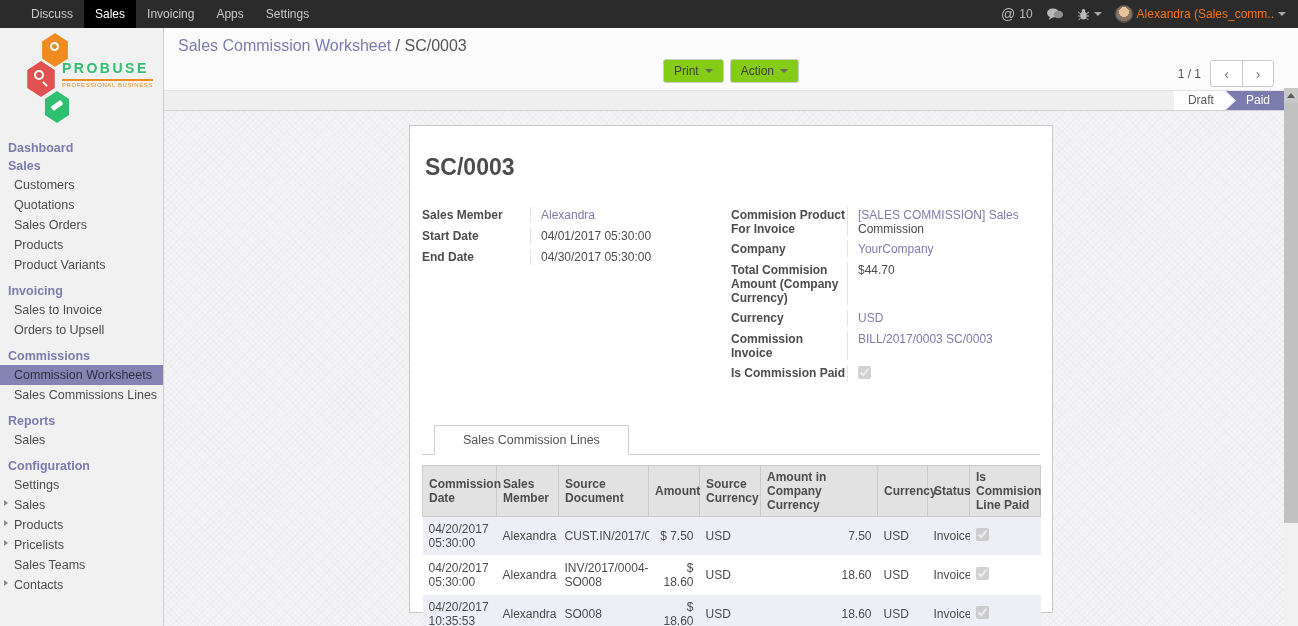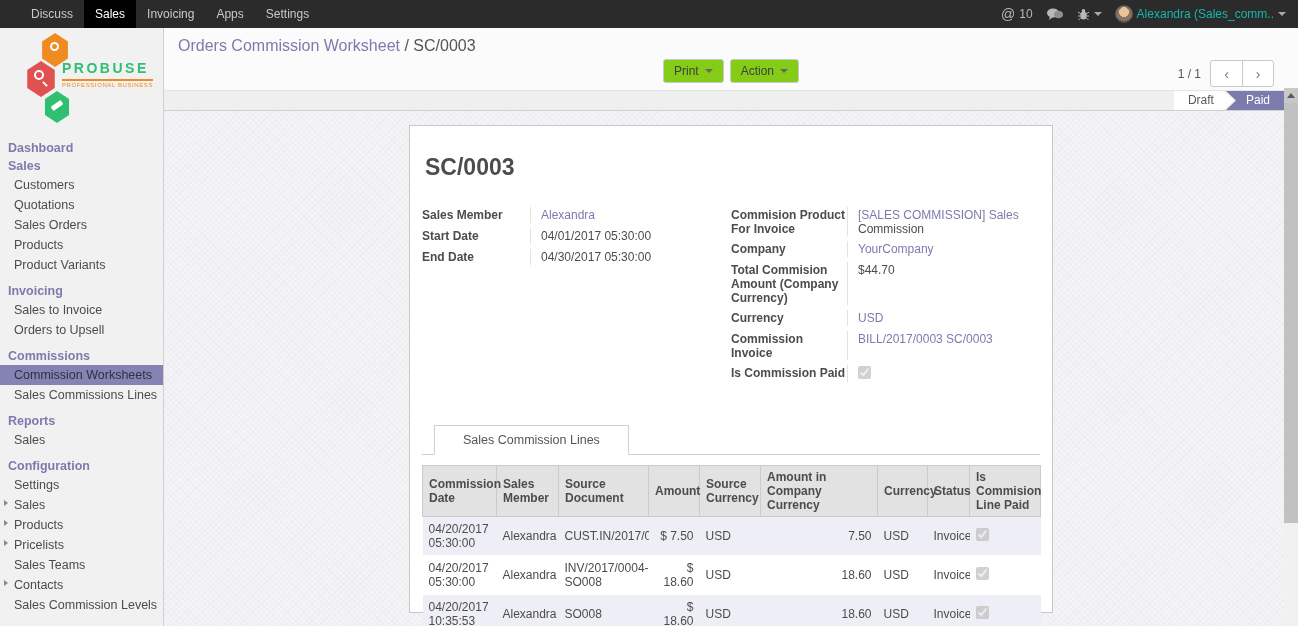--- a/index.html
+++ b/index.html
@@ -11,21 +11,21 @@
   .menu { display:flex; margin-left:20px; }
   .menu-item { padding:0 11px; line-height:28px; font-size:12px; cursor:pointer; }
   .menu-item.active { background:#000; color:#fff; }
   .systray { margin-left:auto; display:flex; align-items:center; gap:13px; padding-right:12px; }
   .mention { display:flex; align-items:center; gap:4px; font-size:12px; color:#b9b9b9; }
   .mention .at { font-size:14px; }
   .icon-svg { display:block; }
   .caret-down { width:0; height:0; border-left:4px solid transparent; border-right:4px solid transparent; border-top:4px solid #a8a8a8; display:inline-block; }
   .tray-group { display:flex; align-items:center; gap:4px; }
   .avatar { width:18px; height:18px; border-radius:50%; background:radial-gradient(circle at 50% 38%, #e8c49a 0 38%, #8a7360 39% 70%, #5d5248 71%); border:1px solid #555; }
-  .username { font-size:12px; color:#14b8a6; }
+  .username { font-size:12px; color:#f97316; }
 
   
   .layout { display:flex; height:598px; }
 
   
   .sidebar { width:164px; background:#f1f1f1; border-right:1px solid #cfcfcf; overflow:hidden; flex-shrink:0; }
   .logo { position:relative; height:104px; }
   .hex { position:absolute; clip-path:polygon(50% 0,93% 25%,93% 75%,50% 100%,7% 75%,7% 25%); }
   .hex-orange { left:40px; top:5px;  width:30px; height:34px; background:#ef8b21; }
   .hex-red    { left:25px; top:33px; width:32px; height:36px; background:#e05252; }
@@ -164,26 +164,25 @@
     <div class="side-item">Sales Commissions Lines</div>
     <div class="side-header">Reports</div>
     <div class="side-item">Sales</div>
     <div class="side-header">Configuration</div>
     <div class="side-item">Settings</div>
     <div class="side-item"><span class="exp-caret"></span><span>Sales</span></div>
     <div class="side-item"><span class="exp-caret"></span><span>Products</span></div>
     <div class="side-item"><span class="exp-caret"></span><span>Pricelists</span></div>
     <div class="side-item">Sales Teams</div>
     <div class="side-item"><span class="exp-caret"></span><span>Contacts</span></div>
-    <div class="side-item">Sales Commission Levels</div>
   </div>
 
   <div class="main">
     <div class="breadcrumb">
-      <span class="bc-link">Orders Commission Worksheet</span>
+      <span class="bc-link">Sales Commission Worksheet</span>
       <span> <span>/</span> </span>
       <span class="current">SC/0003</span>
     </div>
     <div class="cp-row2">
       <div class="btn-center">
         <div class="btn">
           <span>Print</span>
             <span class="caret-down"></span>
         </div>
         <div class="btn">

